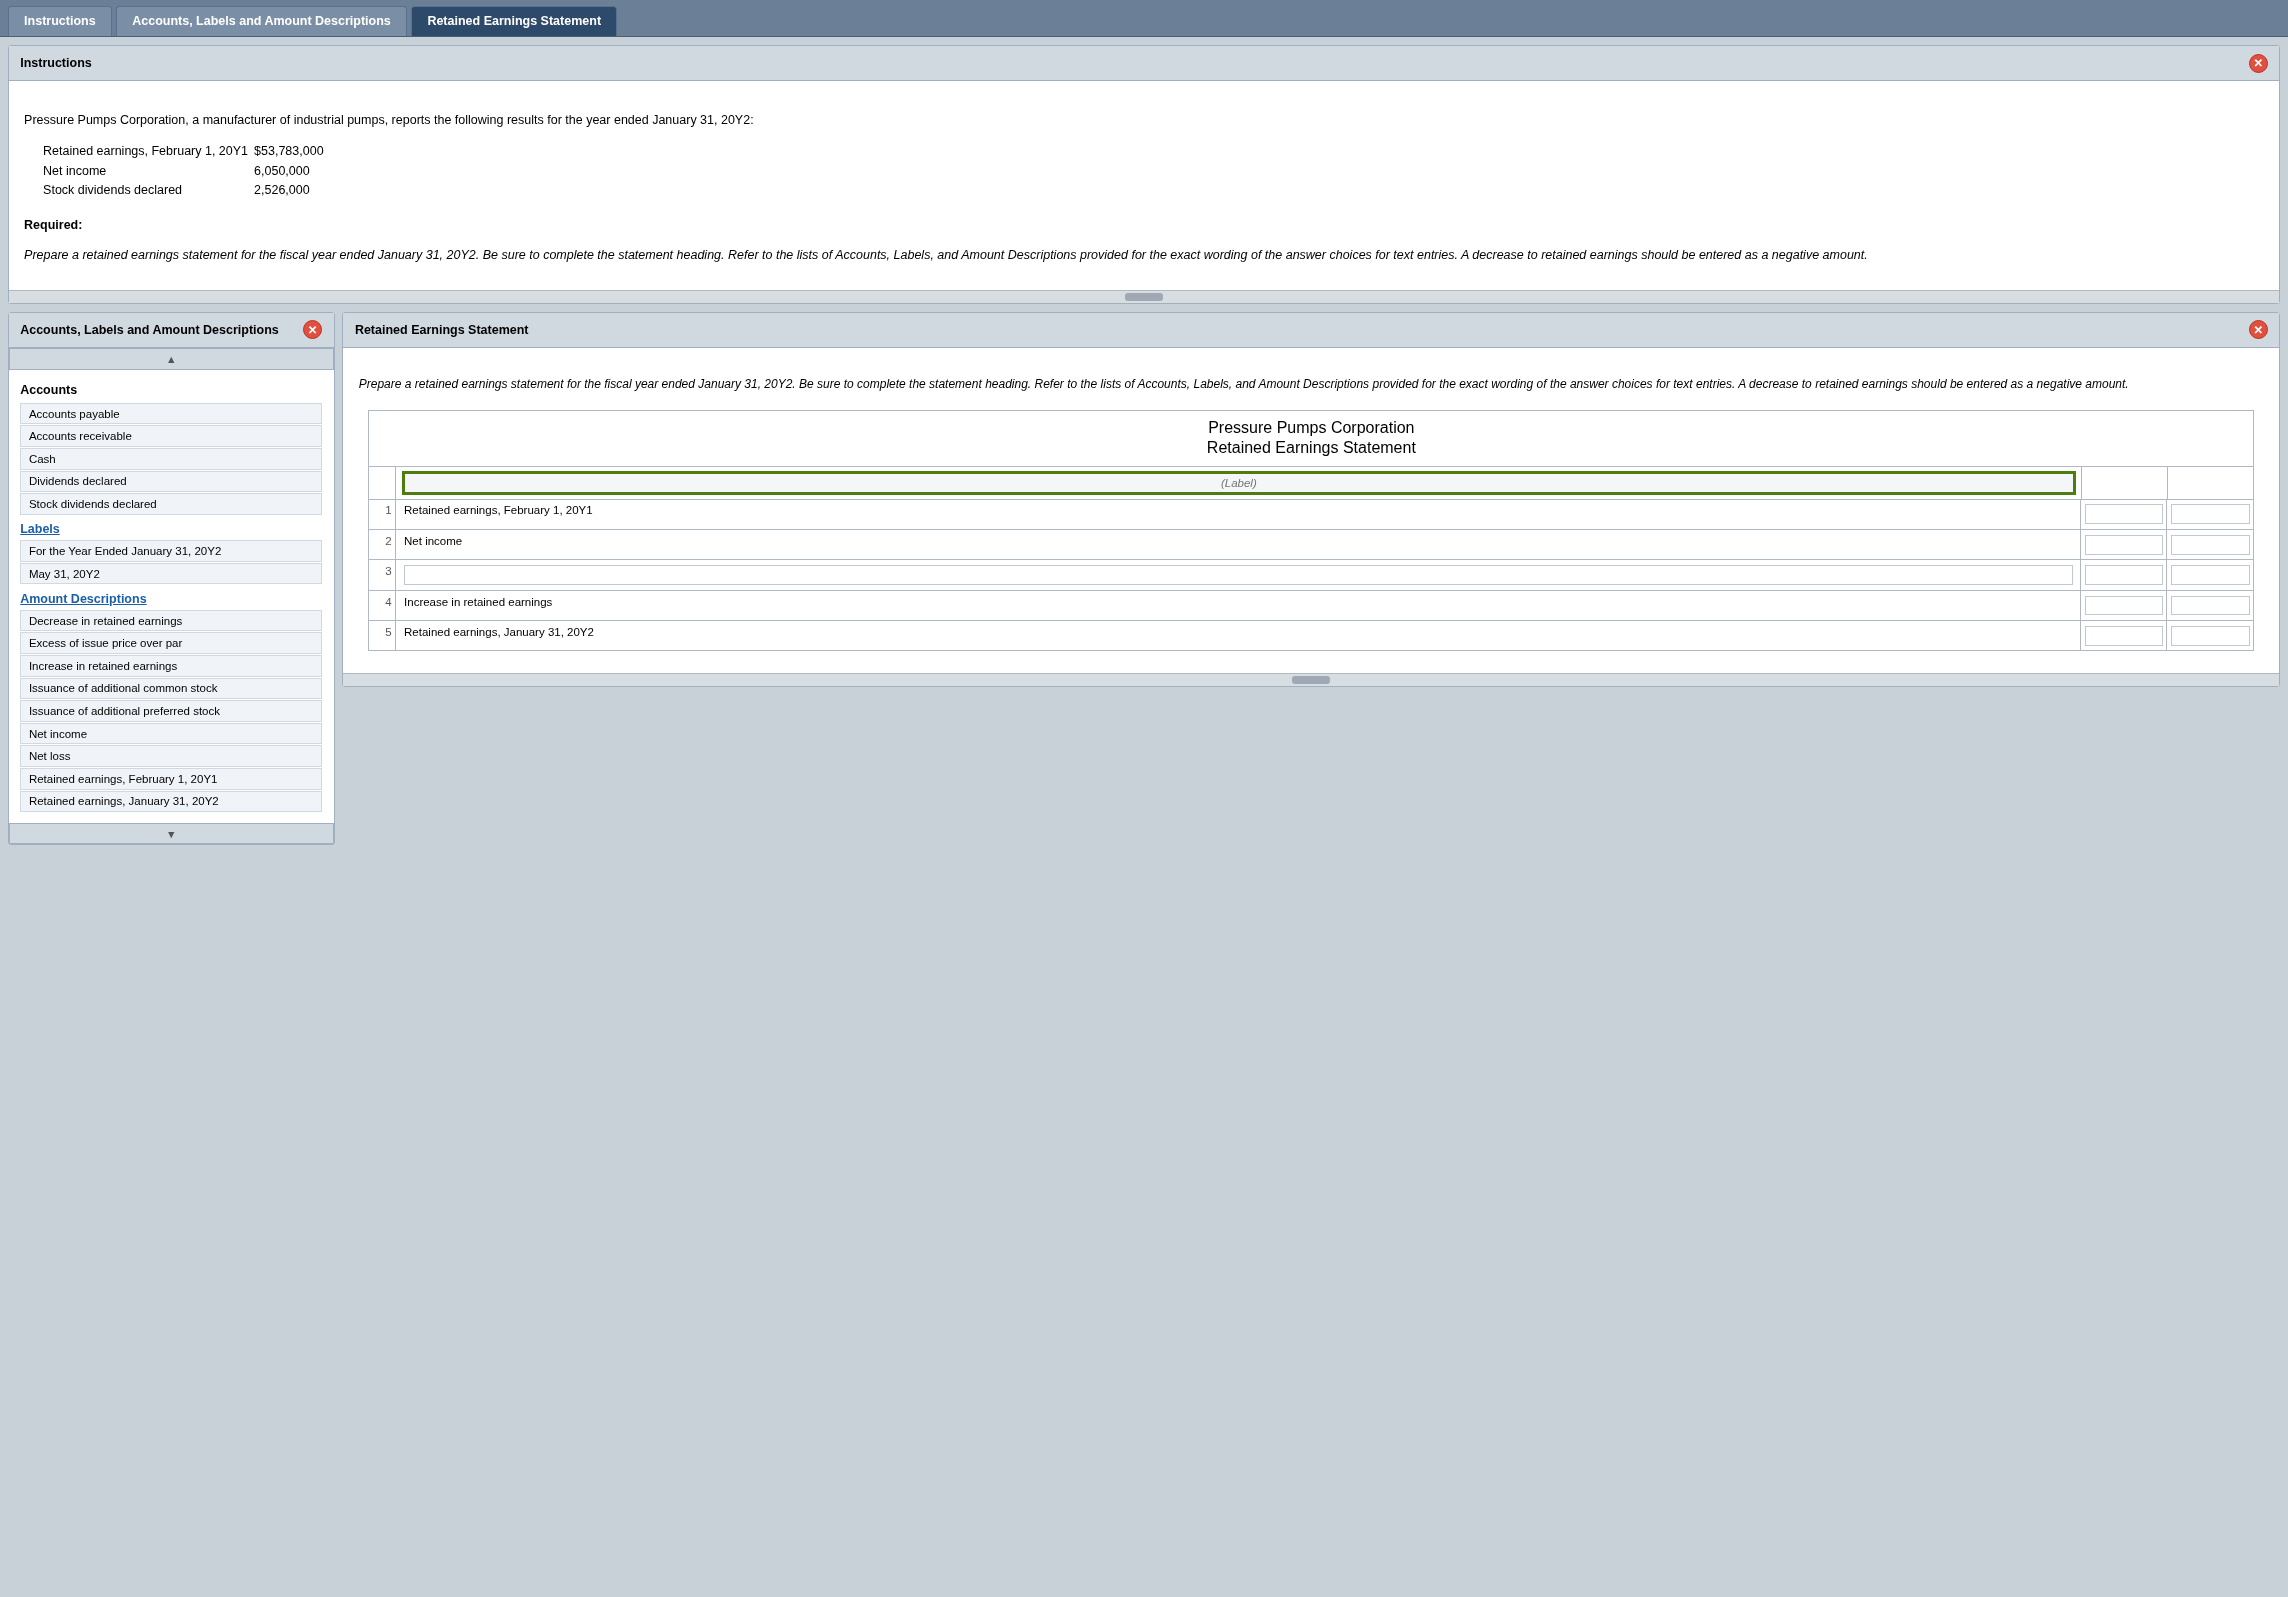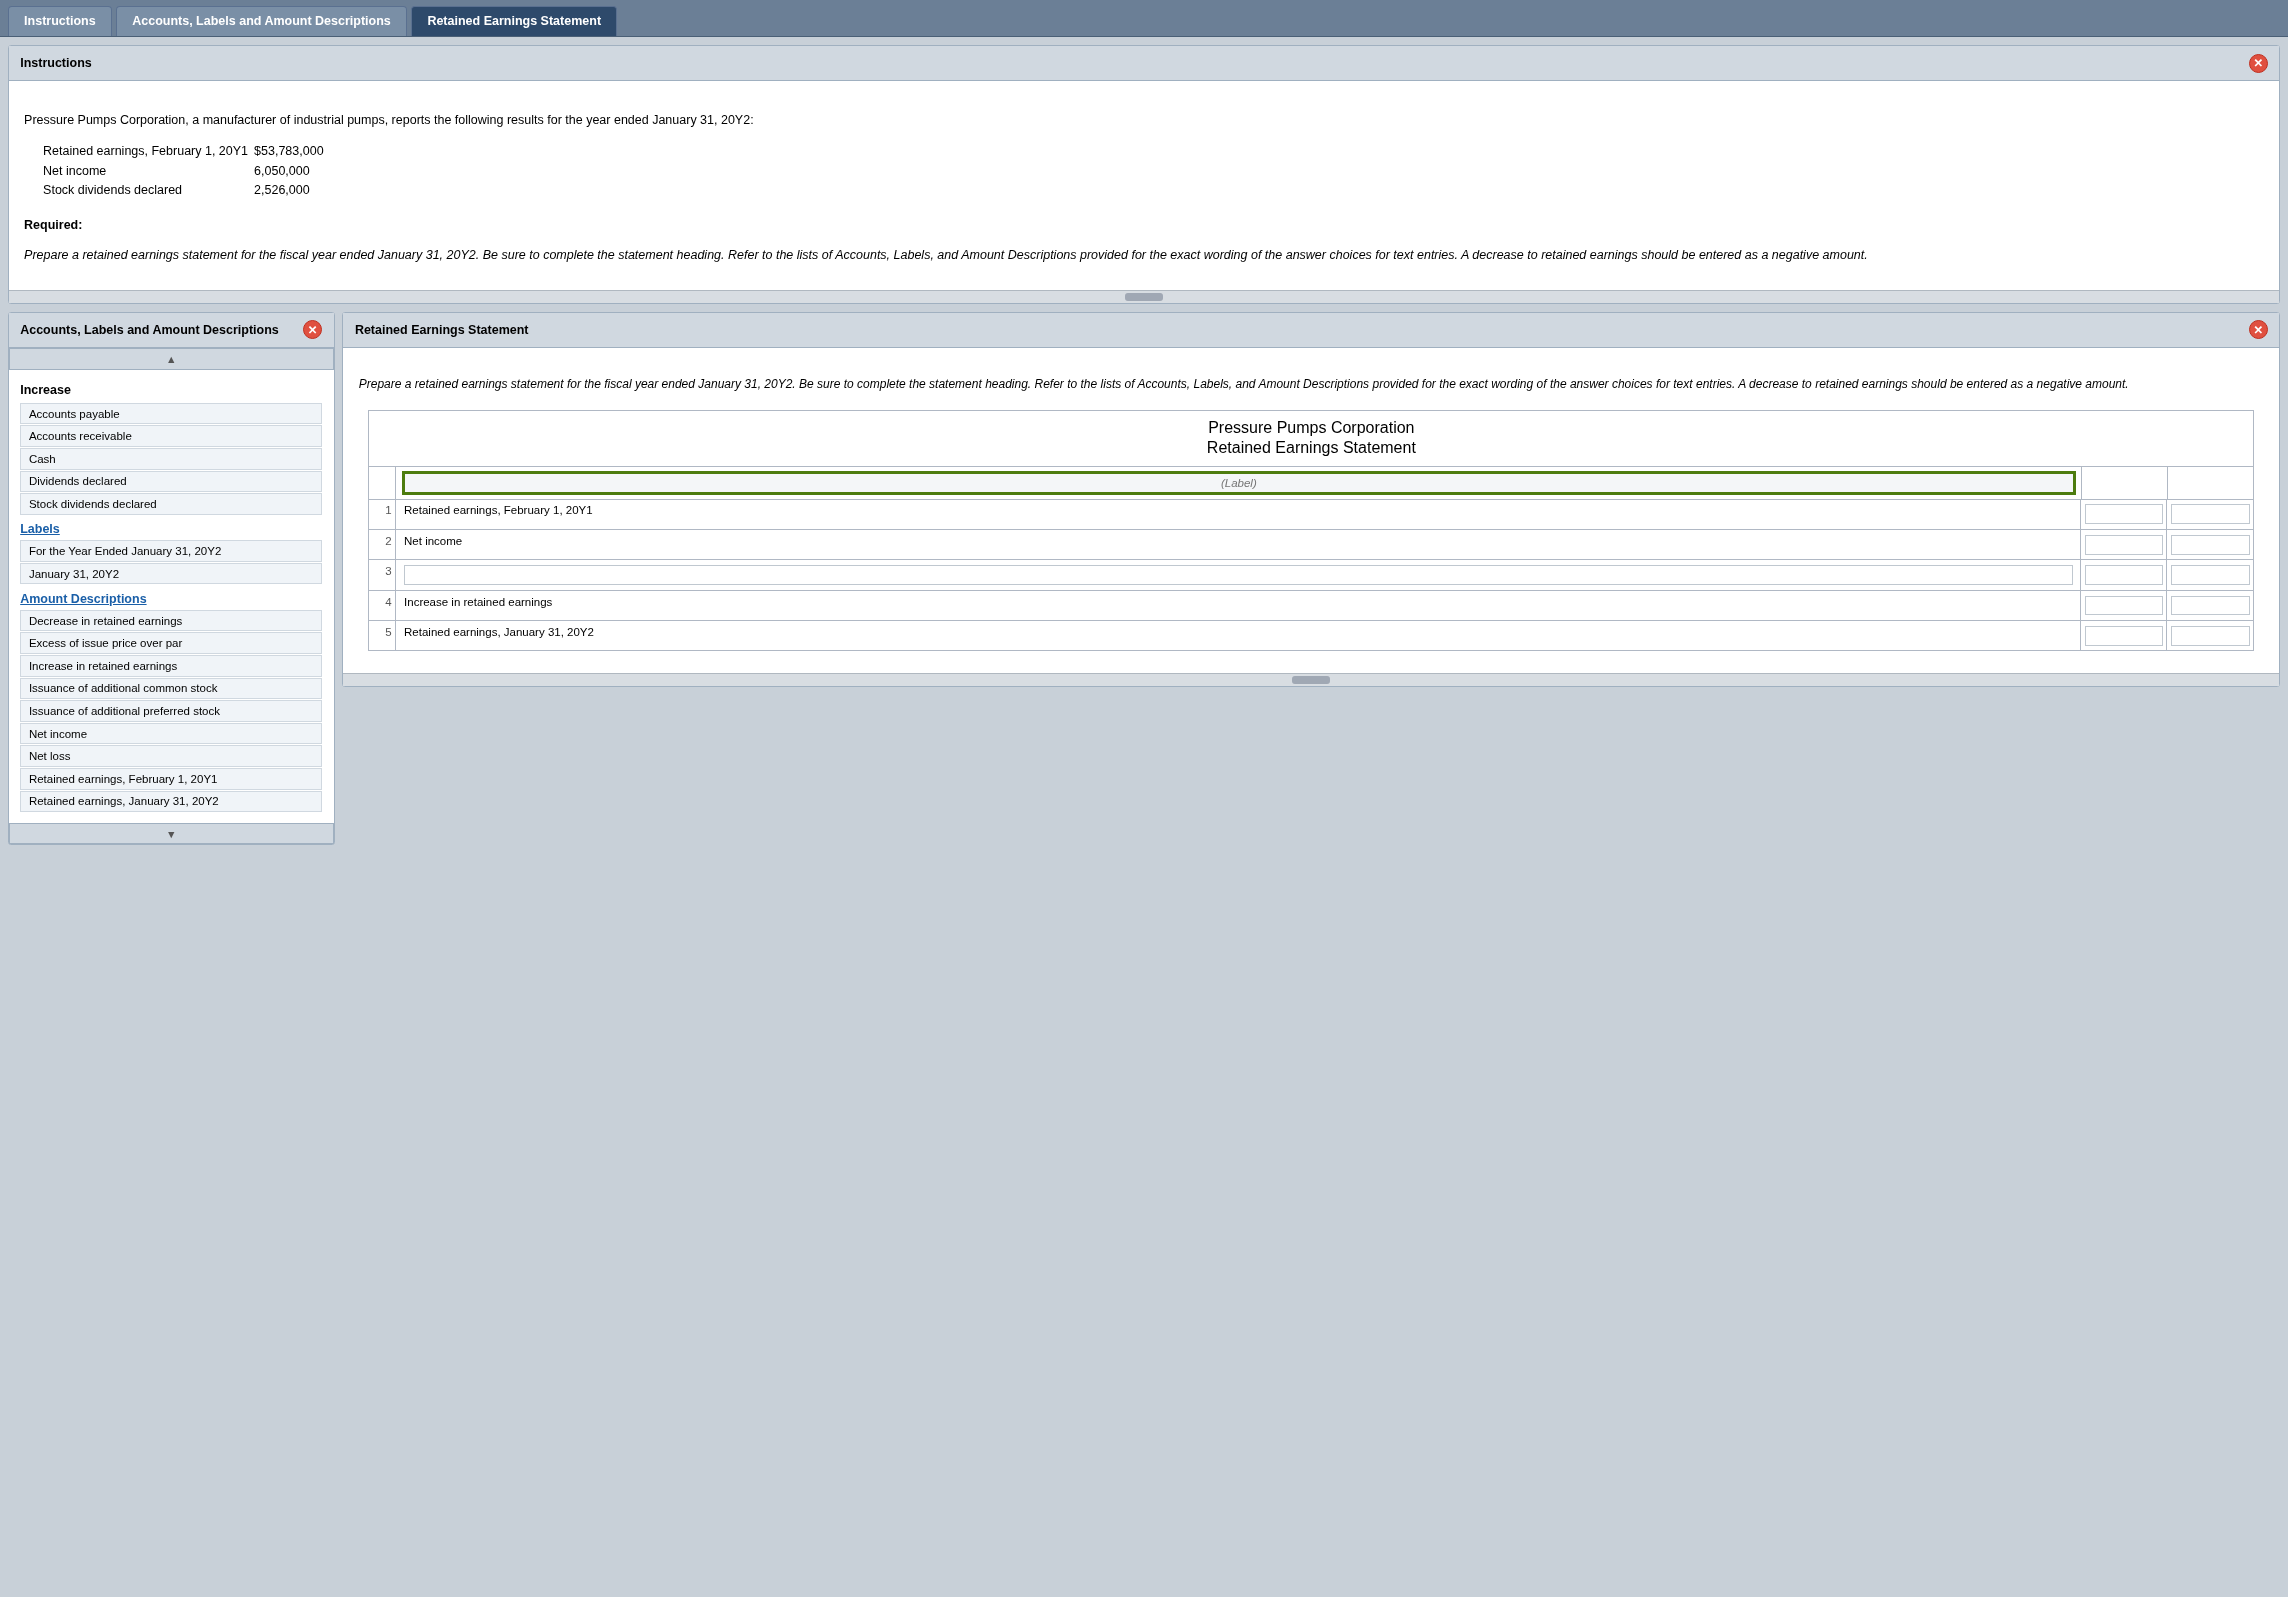--- a/index.html
+++ b/index.html
@@ -293,29 +293,29 @@
 
   <div class="bottom-row">
 
     <div class="accounts-panel">
       <div class="panel-header">
         <span>Accounts, Labels and Amount Descriptions</span>
         <div class="close-btn">✕</div>
       </div>
       <div class="scroll-up-btn">▲</div>
       <div class="accounts-scroll-area">
-        <div class="section-title">Increase</div>
+        <div class="section-title">Accounts</div>
         <div class="account-item">Accounts payable</div>
         <div class="account-item">Accounts receivable</div>
         <div class="account-item">Cash</div>
         <div class="account-item">Dividends declared</div>
         <div class="account-item">Stock dividends declared</div>
         <a class="section-link">Labels</a>
         <div class="account-item">For the Year Ended January 31, 20Y2</div>
-        <div class="account-item">January 31, 20Y2</div>
+        <div class="account-item">May 31, 20Y2</div>
         <a class="section-link">Amount Descriptions</a>
         <div class="account-item">Decrease in retained earnings</div>
         <div class="account-item">Excess of issue price over par</div>
         <div class="account-item">Increase in retained earnings</div>
         <div class="account-item">Issuance of additional common stock</div>
         <div class="account-item">Issuance of additional preferred stock</div>
         <div class="account-item">Net income</div>
         <div class="account-item">Net loss</div>
         <div class="account-item">Retained earnings, February 1, 20Y1</div>
         <div class="account-item">Retained earnings, January 31, 20Y2</div>

